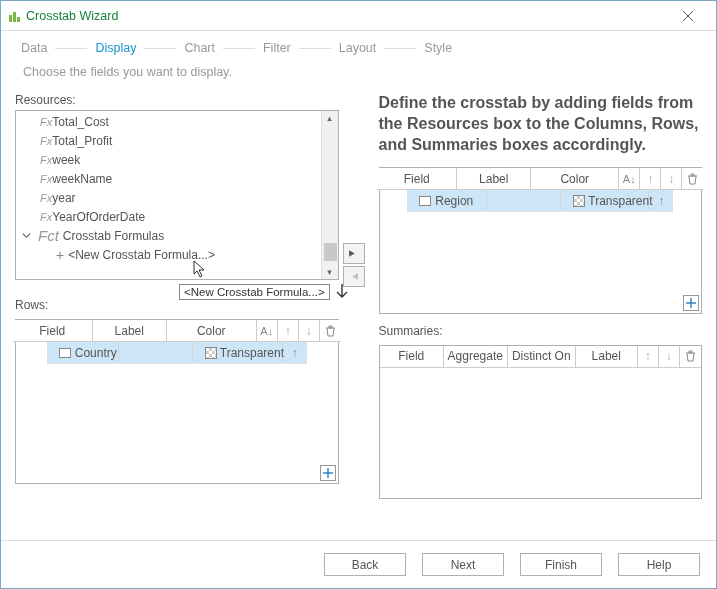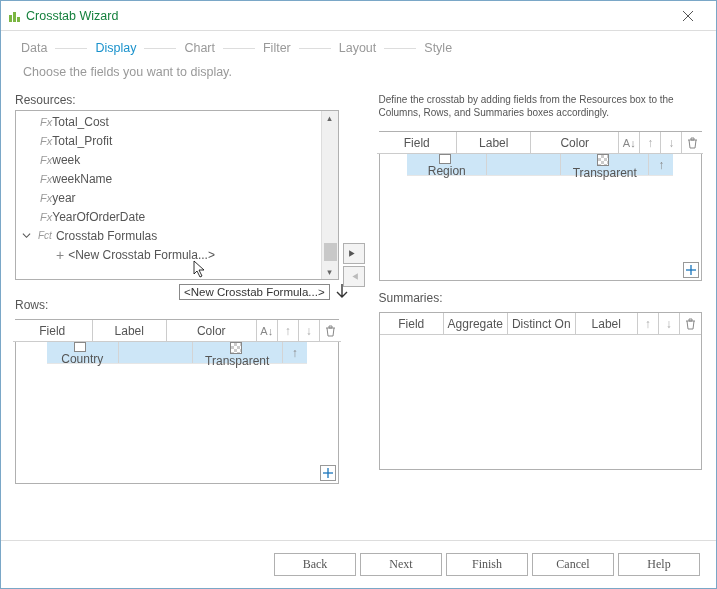--- a/index.html
+++ b/index.html
@@ -58,21 +58,21 @@
     height: 170px;
     display:flex;
     position:relative;
     background:#fff;
   }
   .tree { flex:1; overflow:hidden; padding: 1px 0; }
   .tree-row { display:flex; align-items:center; height:19px; padding-left:24px; }
   .tree-row.sub { padding-left:40px; }
   .tree-label { color:#555; }
   .fx { color:#9a9a9a; font-style:italic; font-weight:500; font-size:11px; }
-  .fct { color:#9a9a9a; font-style:italic; font-weight:500; margin-right:4px; font-size:10px; }
+  .fct { color:#9a9a9a; font-style:italic; font-weight:500; margin-right:4px; font-size:15px; }
   .caret { position:absolute; left:6px; }
   .plus-row { color:#888; display:flex; align-items:center; }
   .plus-glyph { color:#888; font-size:14px; margin-right:4px; }
   .vscroll {
     width:17px; background:#f0f0f0; border-left:1px solid #ddd; position:relative;
   }
   .vscroll .thumb { position:absolute; left:2px; width:13px; background:#c8c8c8; }
   .vscroll .arrow { position:absolute; left:0; right:0; height:14px; display:flex; align-items:center; justify-content:center; color:#666; font-size:9px; }
 
   .move-btns { position:absolute; right:-26px; top:150px; display:flex; flex-direction:column; gap:2px; }
@@ -86,47 +86,47 @@
   .rows-area { height:165px; margin-top:4px; }
   .cols-area { height:150px; margin-top:4px; }
   .sums-area { height:158px; margin-top:4px; }
 
   .grid-head { display:flex; border-bottom:1px solid #ccc; background:#fff; height:22px; }
   .grid-head .col { border-right:1px solid #ccc; display:flex; align-items:center; justify-content:center; color:#555; font-size:12px; }
   .grid-head .tool { width:21px; border-right:1px solid #ccc; display:flex; align-items:center; justify-content:center; }
   .grid-head .tool:last-child { border-right:none; }
 
   .data-row { display:flex; height:22px; align-items:center; background:#cde6f7; border-bottom:1px solid #e6e6e6; }
-  .cell { border-right:1px solid #d4d4d4; height:100%; display:flex; align-items:center; padding:0 12px;flex-direction:column; }
+  .cell { border-right:1px solid #d4d4d4; height:100%; display:flex; align-items:center; padding:0 12px; }
   .transp-swatch { width:12px; height:12px; border:1px solid #888; background-image:linear-gradient(45deg,#ccc 25%,transparent 25%,transparent 75%,#ccc 75%,#ccc),linear-gradient(45deg,#ccc 25%,#fff 25%,#fff 75%,#ccc 75%,#ccc); background-size:6px 6px; background-position:0 0,3px 3px; margin-right:3px; flex-shrink:0;}
   .row-swatch { width:12px; height:10px; border:1px solid #888; background:#fff; margin-right:4px; flex-shrink:0;}
 
   .corner-add {
     position:absolute; bottom:2px; right:2px; width:16px; height:16px; border:1px solid #999;
     display:flex; align-items:center; justify-content:center; background:#fff;
   }
   .corner-add svg line { stroke:#1a75bb; stroke-width:1.3; }
 
   .tooltip-drag {
     position:absolute; left:164px; top:191px; background:#fff; border:1px solid #888;
     padding:1px 4px; font-size:11.5px; color:#333; white-space:nowrap; z-index:5;
   }
   .drag-pointer { position:absolute; left:320px; top:191px; z-index:4; display:flex; align-items:center;}
   .cursor-arrow { position:absolute; left:178px; top:167px; z-index:6; }
 
-  .define-text { color:#555; font-size:10px; line-height:1.3; padding:0 0 8px 0; }
+  .define-text { color:#555; font-size:16px; line-height:1.3; padding:0 0 8px 0;font-weight:bold; }
 
   .comp-fn {
     border:1px solid #b0b0b0; background:#fff; height:20px; display:flex; align-items:center; justify-content:center;
     color:#555; margin-top:-24px; position:relative; z-index:2; margin-left:80px; margin-right:2px;
   }
 
   .footer {
     position:absolute; bottom:0; left:0; right:0; height:48px; border-top:1px solid #ddd;
-    display:flex; align-items:center; justify-content:flex-end; padding:0 16px; gap:4px;font-family:Liberation Serif, serif;
+    display:flex; align-items:center; justify-content:flex-end; padding:0 16px; gap:16px;
   }
   .btn {
     width:82px; height:23px; border:1px solid #b0b0b0; background:#fff; color:#555; font-size:12px;
     display:flex; align-items:center; justify-content:center;
   }
 
   .sort-icon { font-size:11px; color:#888;}
   .up-icon, .down-icon, .trash-icon { color:#aaa; }
 </style>
 </head>
@@ -350,17 +350,16 @@
             </div>
         </div>
       </div>
     </div>
   </div>
 
   <div class="footer">
     <div class="btn">Back</div>
     <div class="btn">Next</div>
     <div class="btn">Finish</div>
-    <div class="btn">Cancel</div>
     <div class="btn">Help</div>
   </div>
 
 </div>
 
 </body></html>

